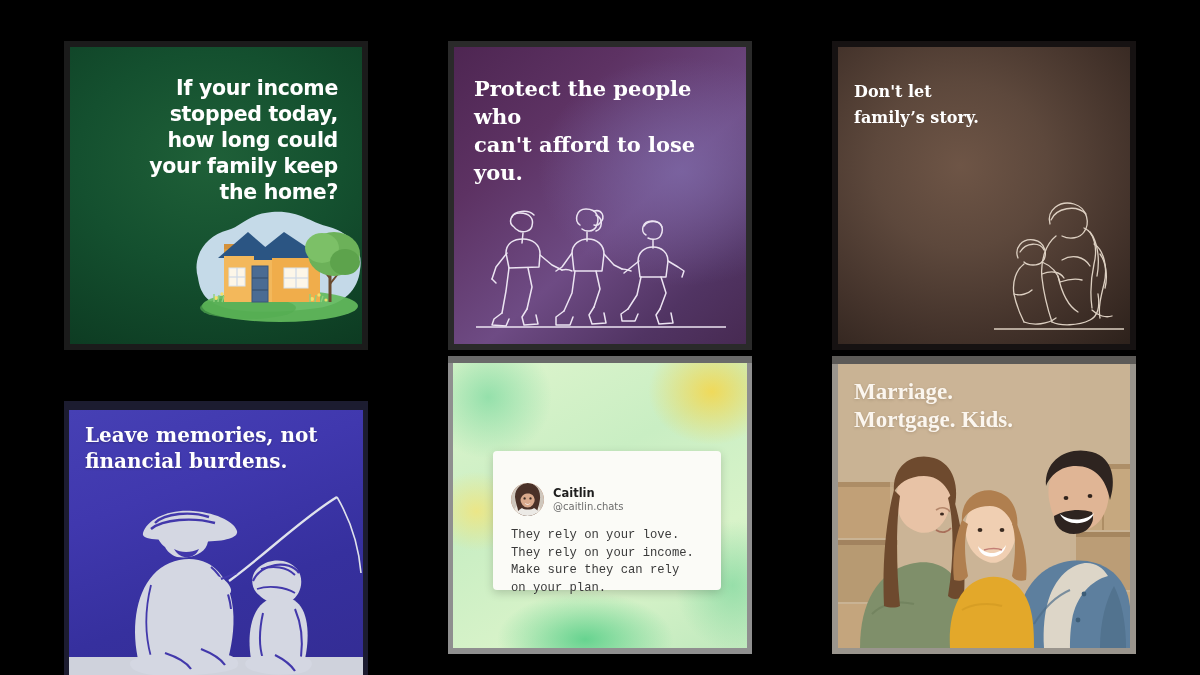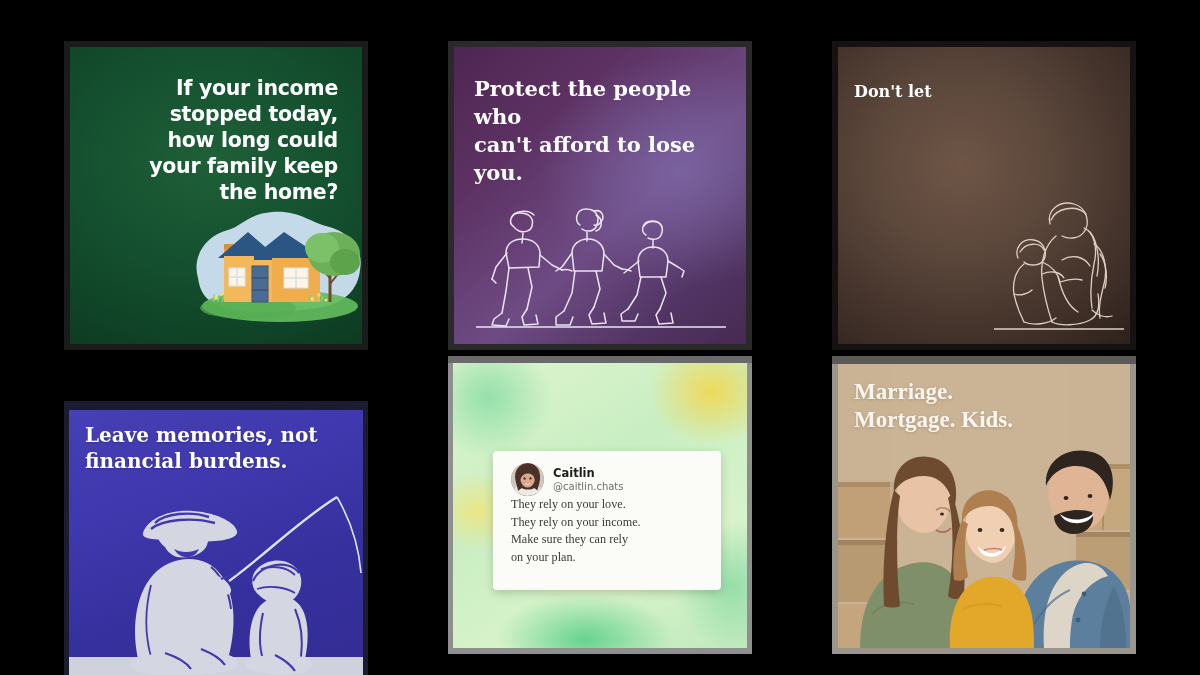--- a/index.html
+++ b/index.html
@@ -122,39 +122,40 @@
       radial-gradient(ellipse 40% 22% at 45% 97%, rgba(84,206,134,0.85) 0%, rgba(84,206,134,0) 75%),
       radial-gradient(ellipse 30% 30% at 12% 12%, rgba(120,216,158,0.7) 0%, rgba(120,216,158,0) 72%),
       radial-gradient(ellipse 26% 30% at 95% 78%, rgba(116,212,152,0.6) 0%, rgba(116,212,152,0) 75%),
       linear-gradient(150deg, #dff5cd 0%, #c9eec3 40%, #d8f3c9 70%, #bfe9bd 100%);
   }
   .tweet {
     position: absolute; left: 40px; top: 88px; width: 228px; height: 139px;
     background: #fbfbf7;
     border-radius: 4px;
     box-shadow: 0 3px 10px rgba(0,0,0,0.18);
-    padding: 12px 18px;
+    padding: 32px 18px;
   }
   .tweet-head { display: flex; align-items: center; gap: 9px; }
   .avatar {
     width: 33px; height: 33px; border-radius: 50%;
     overflow: hidden; flex: 0 0 33px;
     background: #b98b72;
     position: relative;
   }
   .tw-name {
     font-family: "DejaVu Sans", sans-serif;
     font-size: 11.5px; font-weight: 700; color: #1d1d1d; line-height: 1.25;
   }
   .tw-handle {
     font-family: "DejaVu Sans", sans-serif;
     font-size: 10px; color: #6d6d6d; line-height: 1.3;
   }
   .tw-body {
-    font-family: Liberation Serif, serif;
+    margin-top: 11px;
+    font-family: Liberation Mono, monospace;
     font-size: 12.2px;
     line-height: 1.45;
     color: #3a3a3a;
     white-space: pre-line;
   }
 
   
   #card6 { left: 832px; top: 356px; width: 304px; height: 298px; background: #9a958d; }
   #card6 .topbar {
     position: absolute; left: 0; top: 0; width: 304px; height: 8px;
@@ -292,20 +293,21 @@
           </g>
         </svg>
       </div>
     </div>
   </div>
 
   <div class="card" id="card3">
     <div class="card-inner">
       <div class="headline">
         <span class="hl-line">Don't let</span>
+        <span class="hl-line">family’s story.</span>
       </div>
       <div class="hug">
         <svg viewBox="0 0 130 140" width="130" height="140">
           <g fill="none" stroke="#ddd0c2" stroke-width="1.3" stroke-linecap="round" stroke-linejoin="round">
             <path d="M0,131 L130,131"></path>
 
             <path d="M56,26 C52,12 66,2 80,6 C94,10 96,26 90,34 C86,40 76,42 68,38"></path>
             <path d="M57,22 C62,10 82,6 92,16"></path>
             <path d="M90,30 C100,34 104,50 100,66 C97,80 96,96 98,110"></path>
             <path d="M96,34 C104,44 106,62 103,78"></path>

